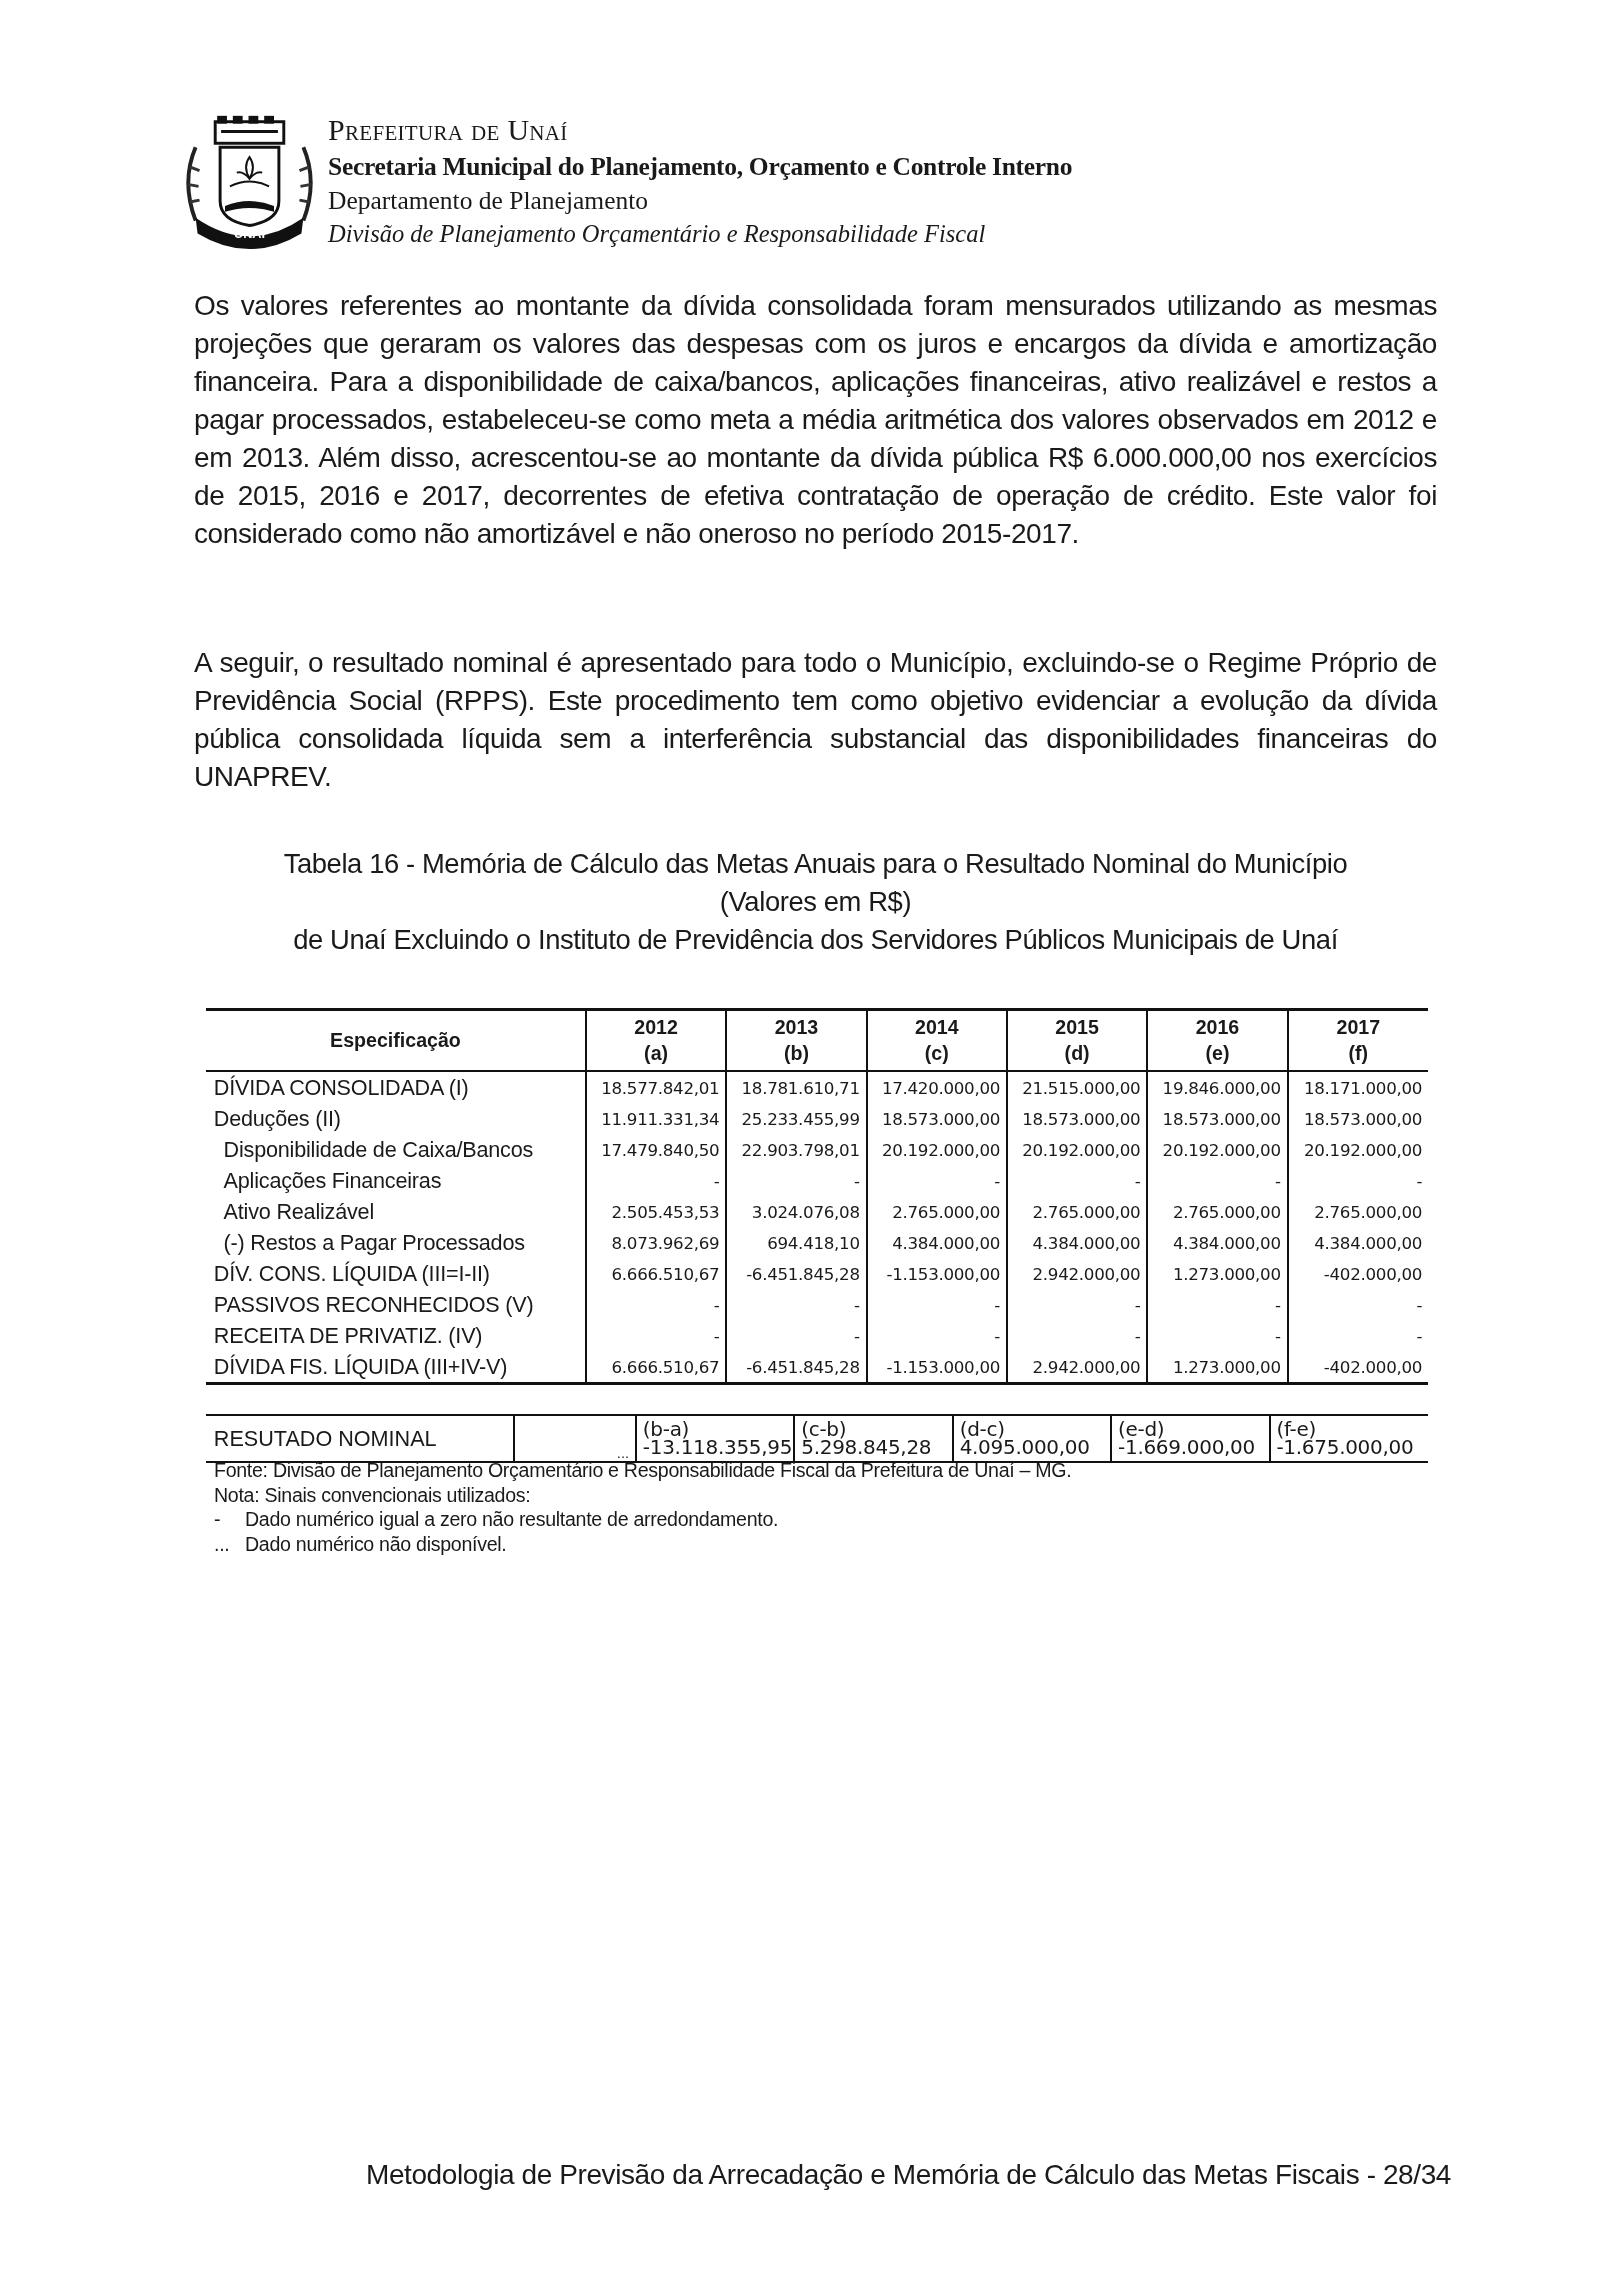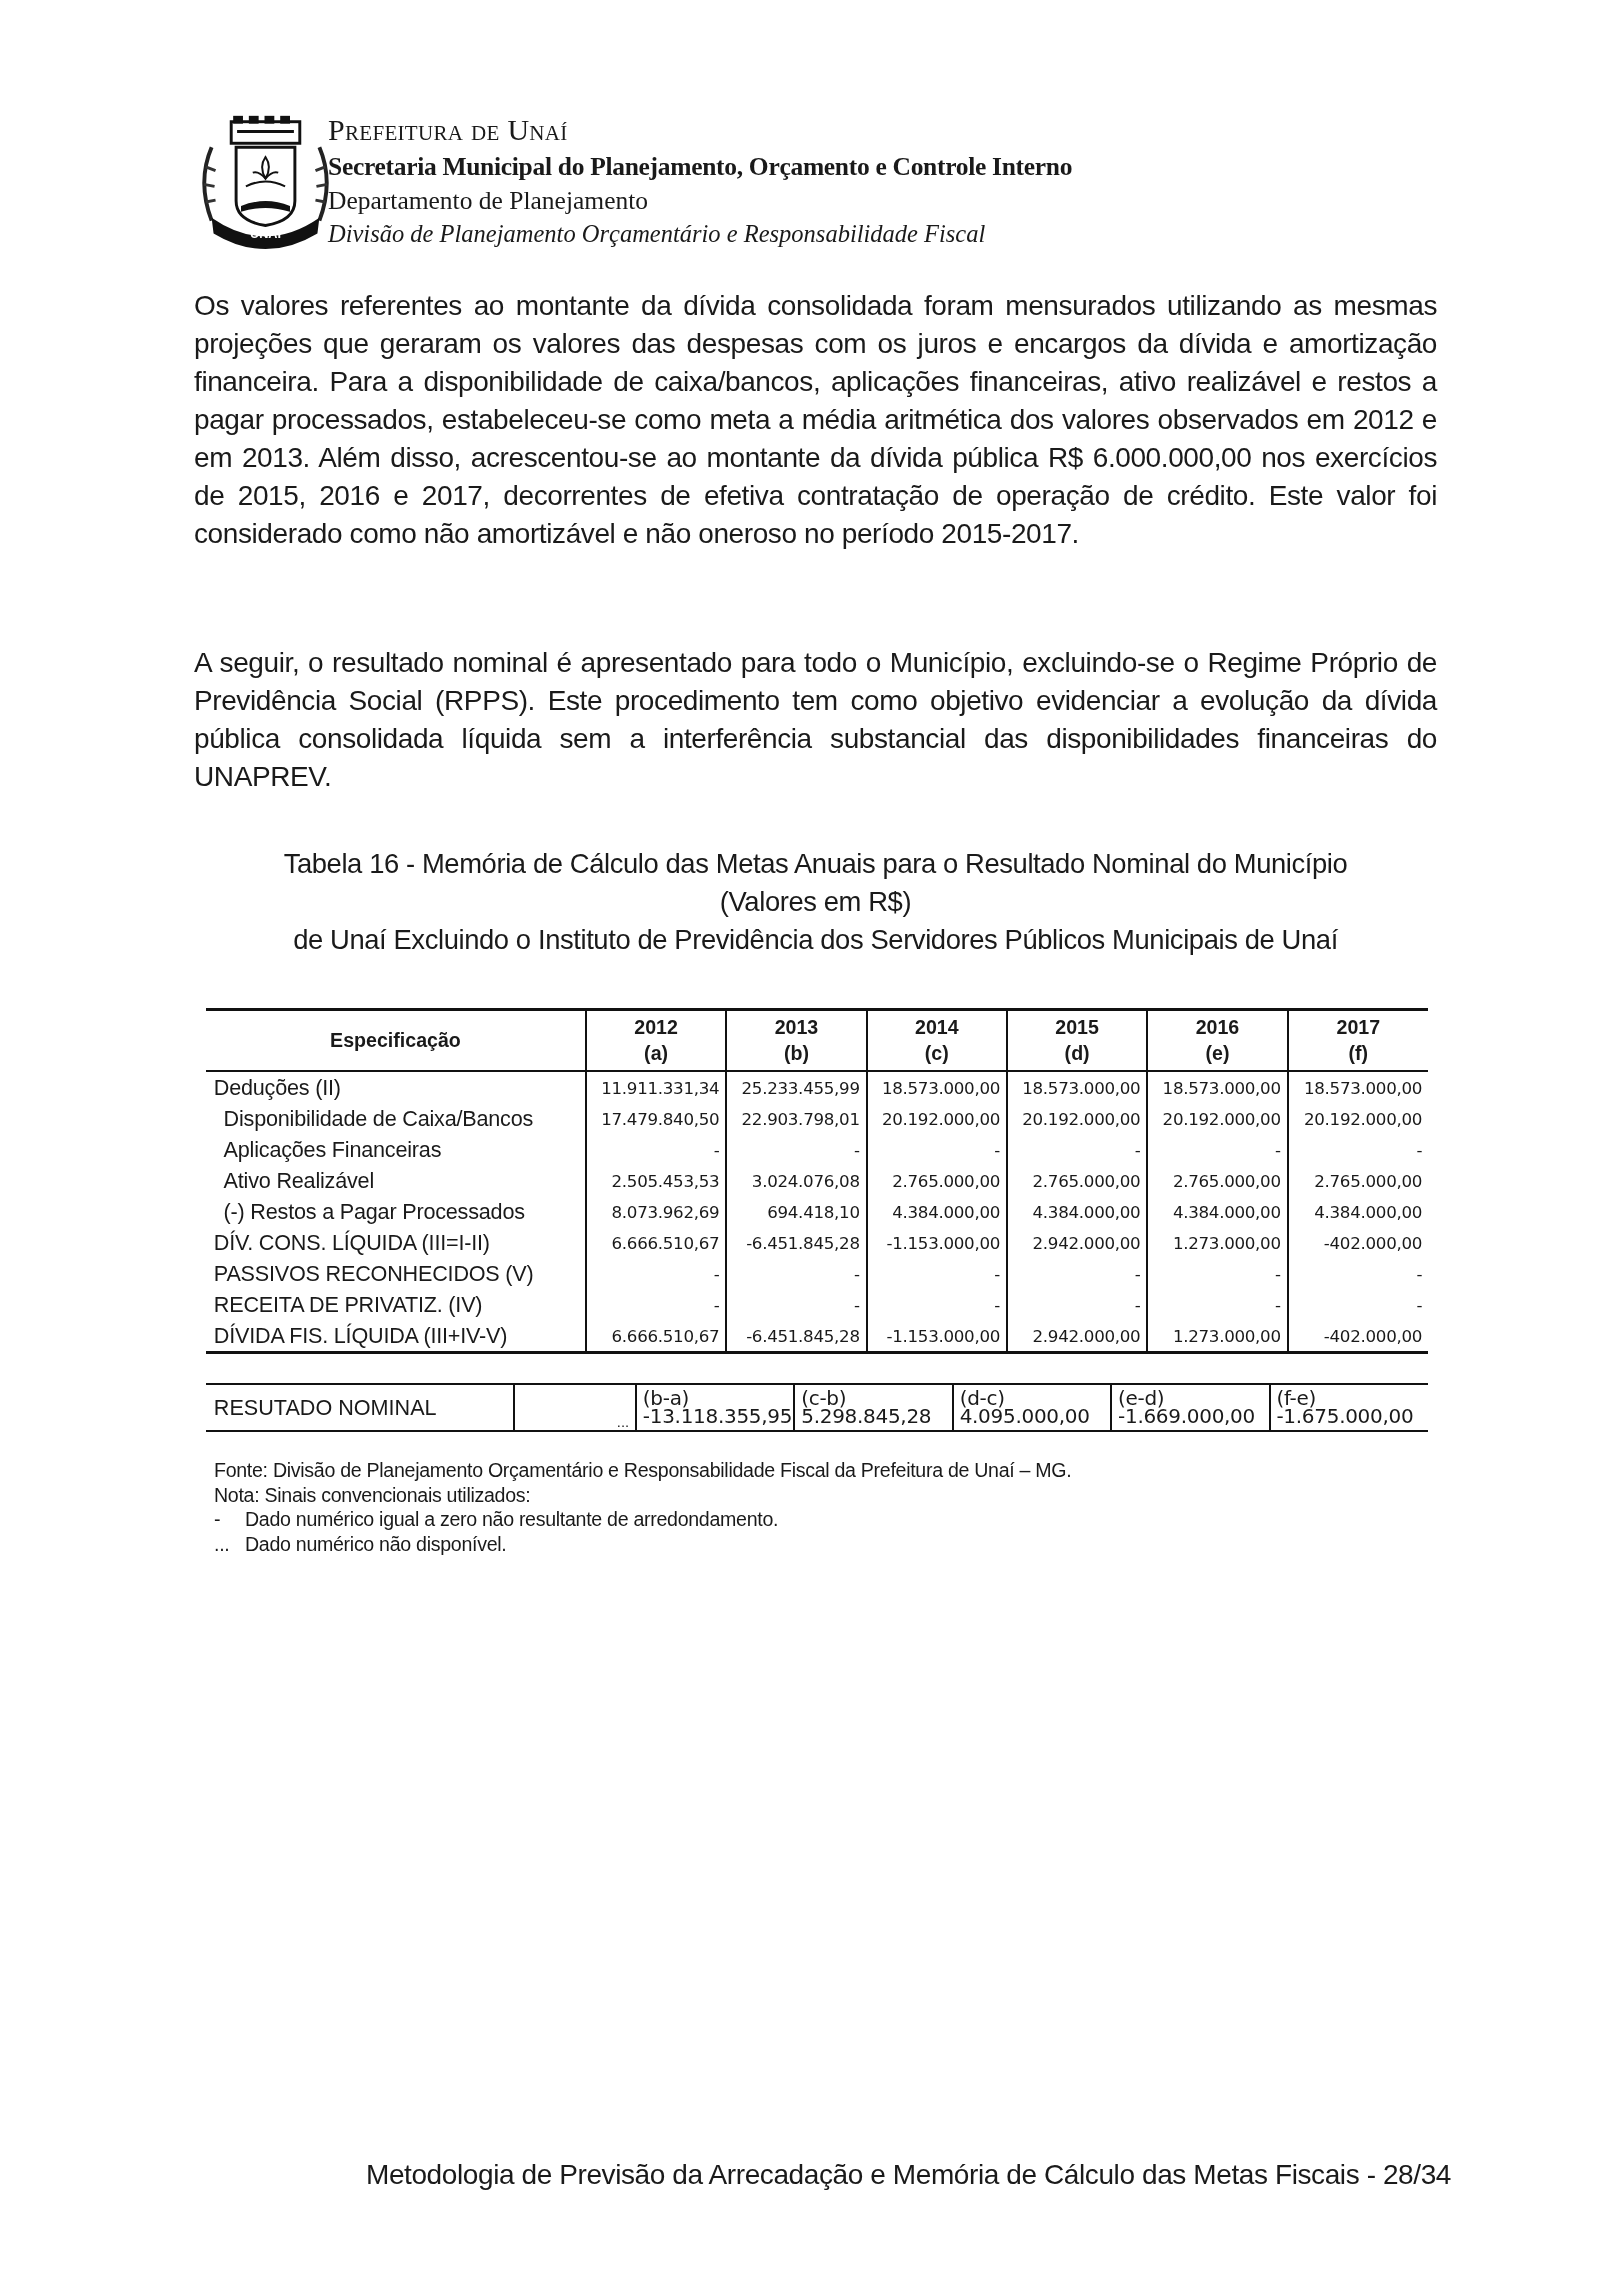--- a/index.html
+++ b/index.html
@@ -3,21 +3,21 @@
   <meta charset="utf-8">
   <style>
     html, body { margin: 0; padding: 0; background: #ffffff; }
     body {
       width: 1620px; height: 2293px; position: relative; overflow: hidden;
       color: #1a1a1a;
       font-family: "Liberation Sans", "DejaVu Sans", sans-serif;
     }
     
     .header { position: absolute; left: 176px; top: 108px; width: 1078px; height: 147px; }
-    .crest { position: absolute; left: 16px; top: 0; width: 147px; height: 145px; }
+    .crest { position: absolute; left: 0; top: 0; width: 147px; height: 145px; }
     .header-text { position: absolute; left: 152px; top: 2px; font-family: "Liberation Serif", "DejaVu Serif", serif; }
     .h-title { font-size: 30px; font-variant: small-caps; letter-spacing: 0.3px; line-height: 39px; }
     .h-sec { font-size: 25.5px; font-weight: bold; line-height: 35px; letter-spacing: -0.3px; }
     .h-dep { font-size: 25.5px; line-height: 33px; }
     .h-div { font-size: 24.5px; font-style: italic; line-height: 33px; }
 
     
     .para {
       position: absolute; left: 194px; width: 1243px;
       font-size: 28px; line-height: 38px; text-align: justify;
@@ -152,20 +152,29 @@
             <div>2016</div>
             <div>(e)</div>
           </th>
         <th class="vl">
             <div>2017</div>
             <div>(f)</div>
           </th>
       </tr>
     </thead>
     <tbody id="tbody">
+        <tr>
+          <td class="lbl">DÍVIDA CONSOLIDADA (I)</td>
+          <td class="num vl-thick">18.577.842,01</td>
+          <td class="num vl">18.781.610,71</td>
+          <td class="num vl-thick">17.420.000,00</td>
+          <td class="num vl">21.515.000,00</td>
+          <td class="num vl-thick">19.846.000,00</td>
+          <td class="num vl">18.171.000,00</td>
+        </tr>
         <tr>
           <td class="lbl">Deduções (II)</td>
           <td class="num vl-thick">11.911.331,34</td>
           <td class="num vl">25.233.455,99</td>
           <td class="num vl-thick">18.573.000,00</td>
           <td class="num vl">18.573.000,00</td>
           <td class="num vl-thick">18.573.000,00</td>
           <td class="num vl">18.573.000,00</td>
         </tr>
         <tr>

